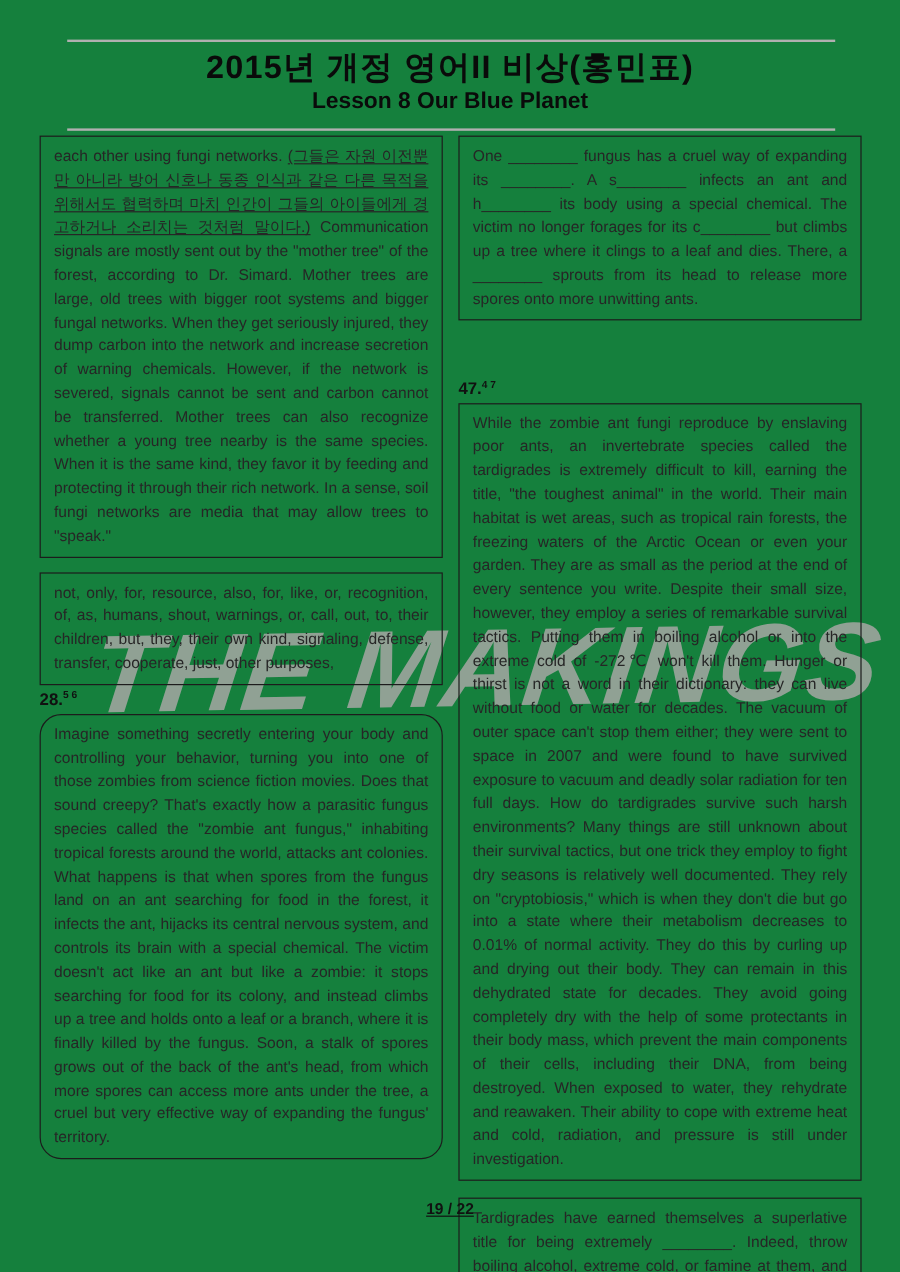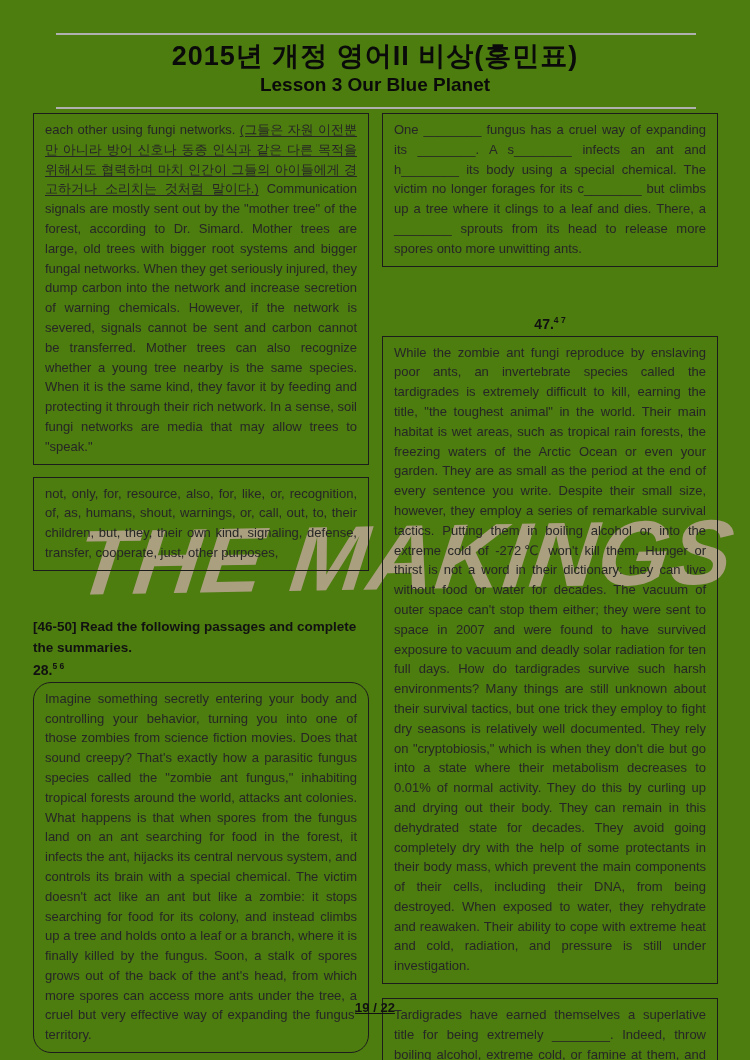--- a/index.html
+++ b/index.html
@@ -1,21 +1,21 @@
 <!DOCTYPE html>
 <html><head>
 <meta charset="utf-8">
 <style>
   * { margin: 0; padding: 0; box-sizing: border-box; }
   html, body { background: #ffffff; }
   .page {
     position: relative;
     width: 750px;
     height: 1060px;
-    background: #4d7c0f;
+    background: #15803d;
     font-family: "Liberation Sans", "DejaVu Sans", sans-serif;
     color: #1e1e1e;
     overflow: hidden;
   }
   .rule {
     position: absolute;
     left: 56px;
     width: 640px;
     height: 2px;
     background: #b0b0b0;
@@ -90,21 +90,21 @@
   }
   .q-label {
     margin-top: 3px;
     font-size: 14px;
     font-weight: bold;
     color: #111;
     height: 20px;
   }
   .q-label sup { font-size: 8.5px; font-weight: bold; }
   .passage-46 { margin-top: 1px; border-radius: 18px; }
-  .q47-label { margin-top: 48px; text-align: center; }
+  .q47-label { margin-top: 48px; }
   .passage-47 { margin-top: 1px; }
   .summary-47 { margin-top: 14px; }
   .footer {
     position: absolute;
     top: 1000px;
     left: 0;
     width: 100%;
     text-align: center;
     font-size: 13px;
     font-weight: bold;
@@ -114,33 +114,32 @@
   }
 </style>
 </head>
 <body>
 
 <div class="page">
 
   <div class="rule top"></div>
 
   <div class="doc-title">2015년 개정 영어II 비상(홍민표)</div>
-  <div class="doc-subtitle">Lesson 3 Our Blue Planet</div>
+  <div class="doc-subtitle">Lesson 8 Our Blue Planet</div>
 
   <div class="rule under-title"></div>
 
   <div class="watermark">THE MAKINGS</div>
 
   <div class="col col-left">
 
     <div class="tbox"><span>each other using fungi networks. </span><span class="korean-underline">(그들은 자원 이전뿐만 아니라 방어 신호나 동종 인식과 같은 다른 목적을 위해서도 협력하며 마치 인간이 그들의 아이들에게 경고하거나 소리치는 것처럼 말이다.)</span><span> Communication signals are mostly sent out by the "mother tree" of the forest, according to Dr. Simard. Mother trees are large, old trees with bigger root systems and bigger fungal networks. When they get seriously injured, they dump carbon into the network and increase secretion of warning chemicals. However, if the network is severed, signals cannot be sent and carbon cannot be transferred. Mother trees can also recognize whether a young tree nearby is the same species. When it is the same kind, they favor it by feeding and protecting it through their rich network. In a sense, soil fungi networks are media that may allow trees to "speak."</span></div>
 
     <div class="tbox word-bank">not, only, for, resource, also, for, like, or, recognition, of, as, humans, shout, warnings, or, call, out, to, their children, but, they, their own kind, signaling, defense, transfer, cooperate, just, other purposes,</div>
 
-    <div class="section-heading">[46-50] Read the following passages and complete the summaries.</div>
 
     <div class="q-label"><span>28.</span><sup>5 6</sup></div>
 
     <div class="tbox passage-46">Imagine something secretly entering your body and controlling your behavior, turning you into one of those zombies from science fiction movies. Does that sound creepy? That's exactly how a parasitic fungus species called the "zombie ant fungus," inhabiting tropical forests around the world, attacks ant colonies. What happens is that when spores from the fungus land on an ant searching for food in the forest, it infects the ant, hijacks its central nervous system, and controls its brain with a special chemical. The victim doesn't act like an ant but like a zombie: it stops searching for food for its colony, and instead climbs up a tree and holds onto a leaf or a branch, where it is finally killed by the fungus. Soon, a stalk of spores grows out of the back of the ant's head, from which more spores can access more ants under the tree, a cruel but very effective way of expanding the fungus' territory.</div>
 
   </div>
 
   <div class="col col-right">
 
     <div class="tbox">One ________ fungus has a cruel way of expanding its ________. A s________ infects an ant and h________ its body using a special chemical. The victim no longer forages for its c________ but climbs up a tree where it clings to a leaf and dies. There, a ________ sprouts from its head to release more spores onto more unwitting ants.</div>

